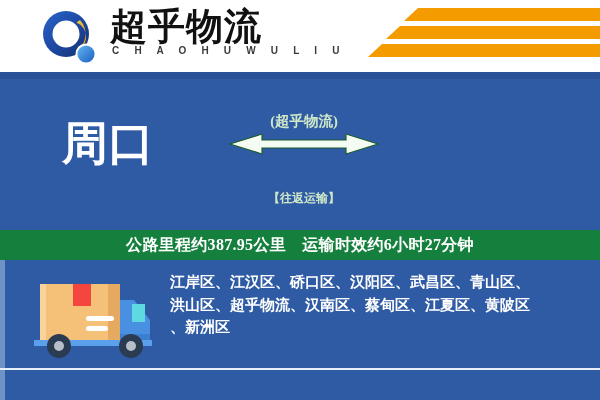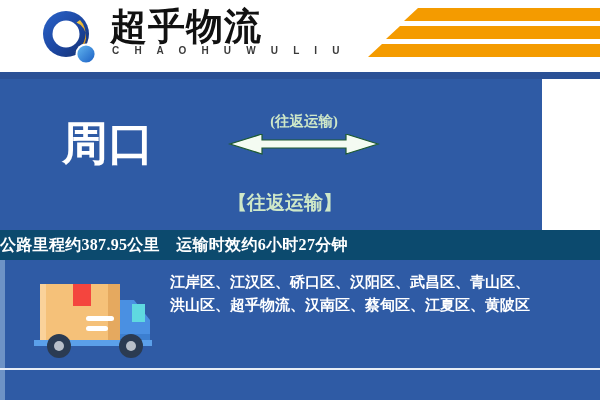--- a/index.html
+++ b/index.html
@@ -36,21 +36,21 @@
   }
   .stripe{
     position:absolute;right:0;height:13px;background:#F49B00;
   }
   .stripe.s1{top:2px;width:212px;clip-path:polygon(14px 0,100% 0,100% 100%,0 100%);}
   .stripe.s2{top:20px;width:230px;clip-path:polygon(14px 0,100% 0,100% 100%,0 100%);}
   .stripe.s3{top:38px;width:248px;clip-path:polygon(14px 0,100% 0,100% 100%,0 100%);}
 
   
   .route{
-    position:absolute;left:0;top:72px;width:542px;height:158px;background:#2F5BA5;
+    position:absolute;left:0;top:72px;width:600px;height:158px;background:#2F5BA5;
   }
   .route-topband{
     position:absolute;left:0;top:0;width:600px;height:7px;background:#2B5196;
   }
   .city{
     position:absolute;top:46px;
     font-family:"Liberation Serif", serif;
     font-weight:bold;font-size:46px;line-height:52px;color:#ffffff;
     white-space:nowrap;
   }
@@ -59,30 +59,30 @@
 
   .arrowbox{
     position:absolute;left:228px;top:40px;width:152px;height:104px;
   }
   .tag-top{
     position:absolute;left:0;top:0;width:152px;text-align:center;
     font-family:"Liberation Serif", serif;
     font-size:14.5px;font-weight:bold;color:#CFE8C8;white-space:nowrap;
   }
   .tag-bottom{
-    position:absolute;left:0;top:78px;width:152px;text-align:left;
-    font-family:"Liberation Serif", serif;
-    font-size:19px;font-weight:bold;color:#CFE8C8;white-space:nowrap;
+    position:absolute;left:0;top:78px;width:152px;text-align:center;
+    font-family:"Liberation Serif", serif;
+    font-size:12px;font-weight:bold;color:#CFE8C8;white-space:nowrap;
   }
   .arrow-svg{position:absolute;left:0;top:22px;}
 
   
   .infobar{
-    position:absolute;left:0;top:230px;width:600px;height:30px;background:#0c4a6e;
-    display:flex;align-items:center;justify-content:flex-start;
+    position:absolute;left:0;top:230px;width:600px;height:30px;background:#15803d;
+    display:flex;align-items:center;justify-content:center;
   }
   .infobar .txt{
     font-family:"Liberation Serif", serif;
     font-weight:bold;font-size:16px;color:#ffffff;white-space:nowrap;
     letter-spacing:.3px;
   }
 
   
   .districts-area{
     position:absolute;left:0;top:260px;width:600px;height:140px;background:#2F5BA5;
@@ -143,21 +143,21 @@
       <div class="stripe s3"></div>
     </div>
   </div>
 
   <div class="route">
     <div class="route-topband"></div>
 
     <div class="city origin">周口</div>
 
     <div class="arrowbox">
-      <div class="tag-top">(往返运输)</div>
+      <div class="tag-top">(超乎物流)</div>
 
       <div class="arrow-svg">
         <svg width="152" height="48" viewBox="0 0 152 48">
           <path d="M150 10 L118 0 L118 6 L34 6 L34 0 L2 10 L34 20 L34 14 L118 14 L118 20 Z" fill="#F4FBF2" stroke="#1E5B32" stroke-width="1.2" stroke-linejoin="miter"></path>
         </svg>
       </div>
 
       <div class="tag-bottom">【往返运输】</div>
     </div>
   </div>
@@ -190,18 +190,19 @@
         <circle cx="33" cy="76" r="12" fill="#2B3B52"></circle>
         <circle cx="33" cy="76" r="5" fill="#B8BFC9"></circle>
         <circle cx="105" cy="76" r="12" fill="#2B3B52"></circle>
         <circle cx="105" cy="76" r="5" fill="#B8BFC9"></circle>
       </svg>
     </div>
 
     <div class="districts">
       <div>江岸区、江汉区、硚口区、汉阳区、武昌区、青山区、</div>
       <div>洪山区、超乎物流、汉南区、蔡甸区、江夏区、黄陂区</div>
+      <div>、新洲区</div>
     </div>
 
     <div class="bottom-line"></div>
   </div>
 
 </div>
 
 </body></html>

